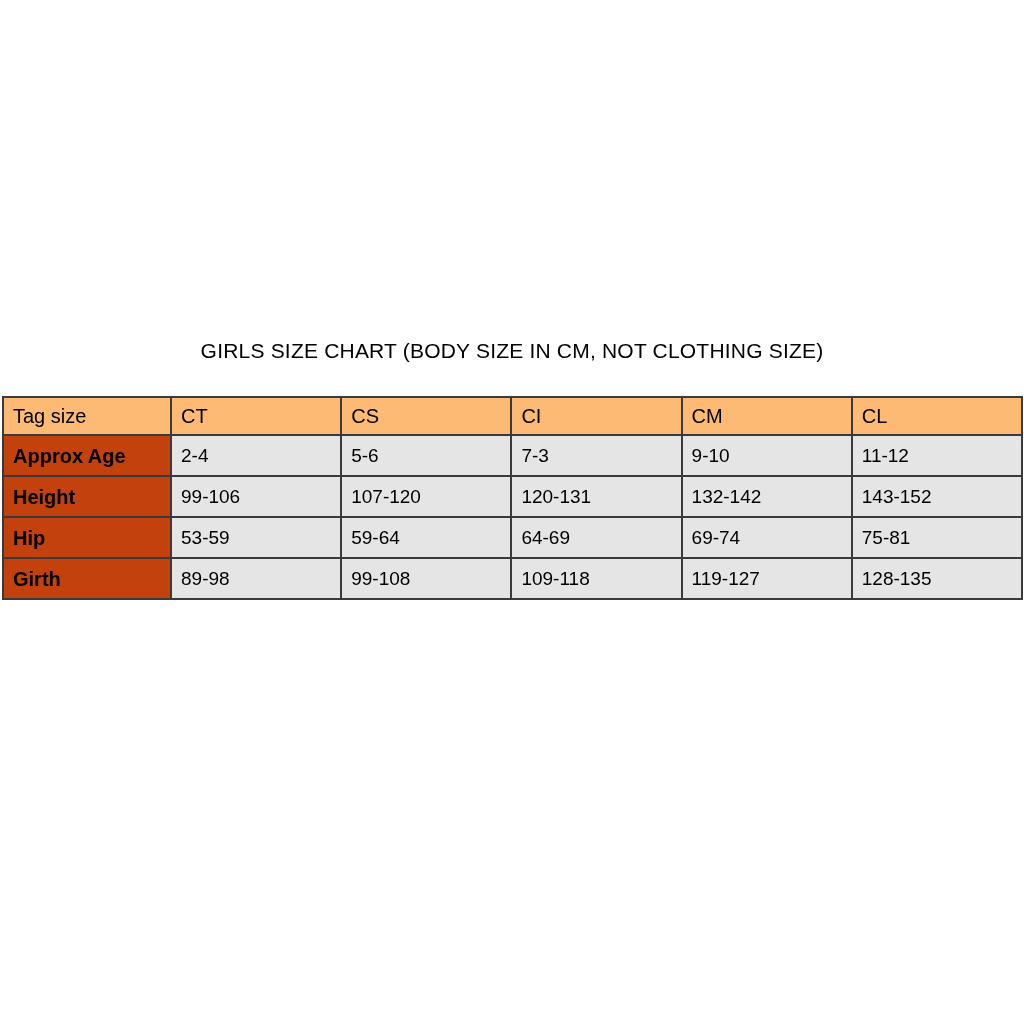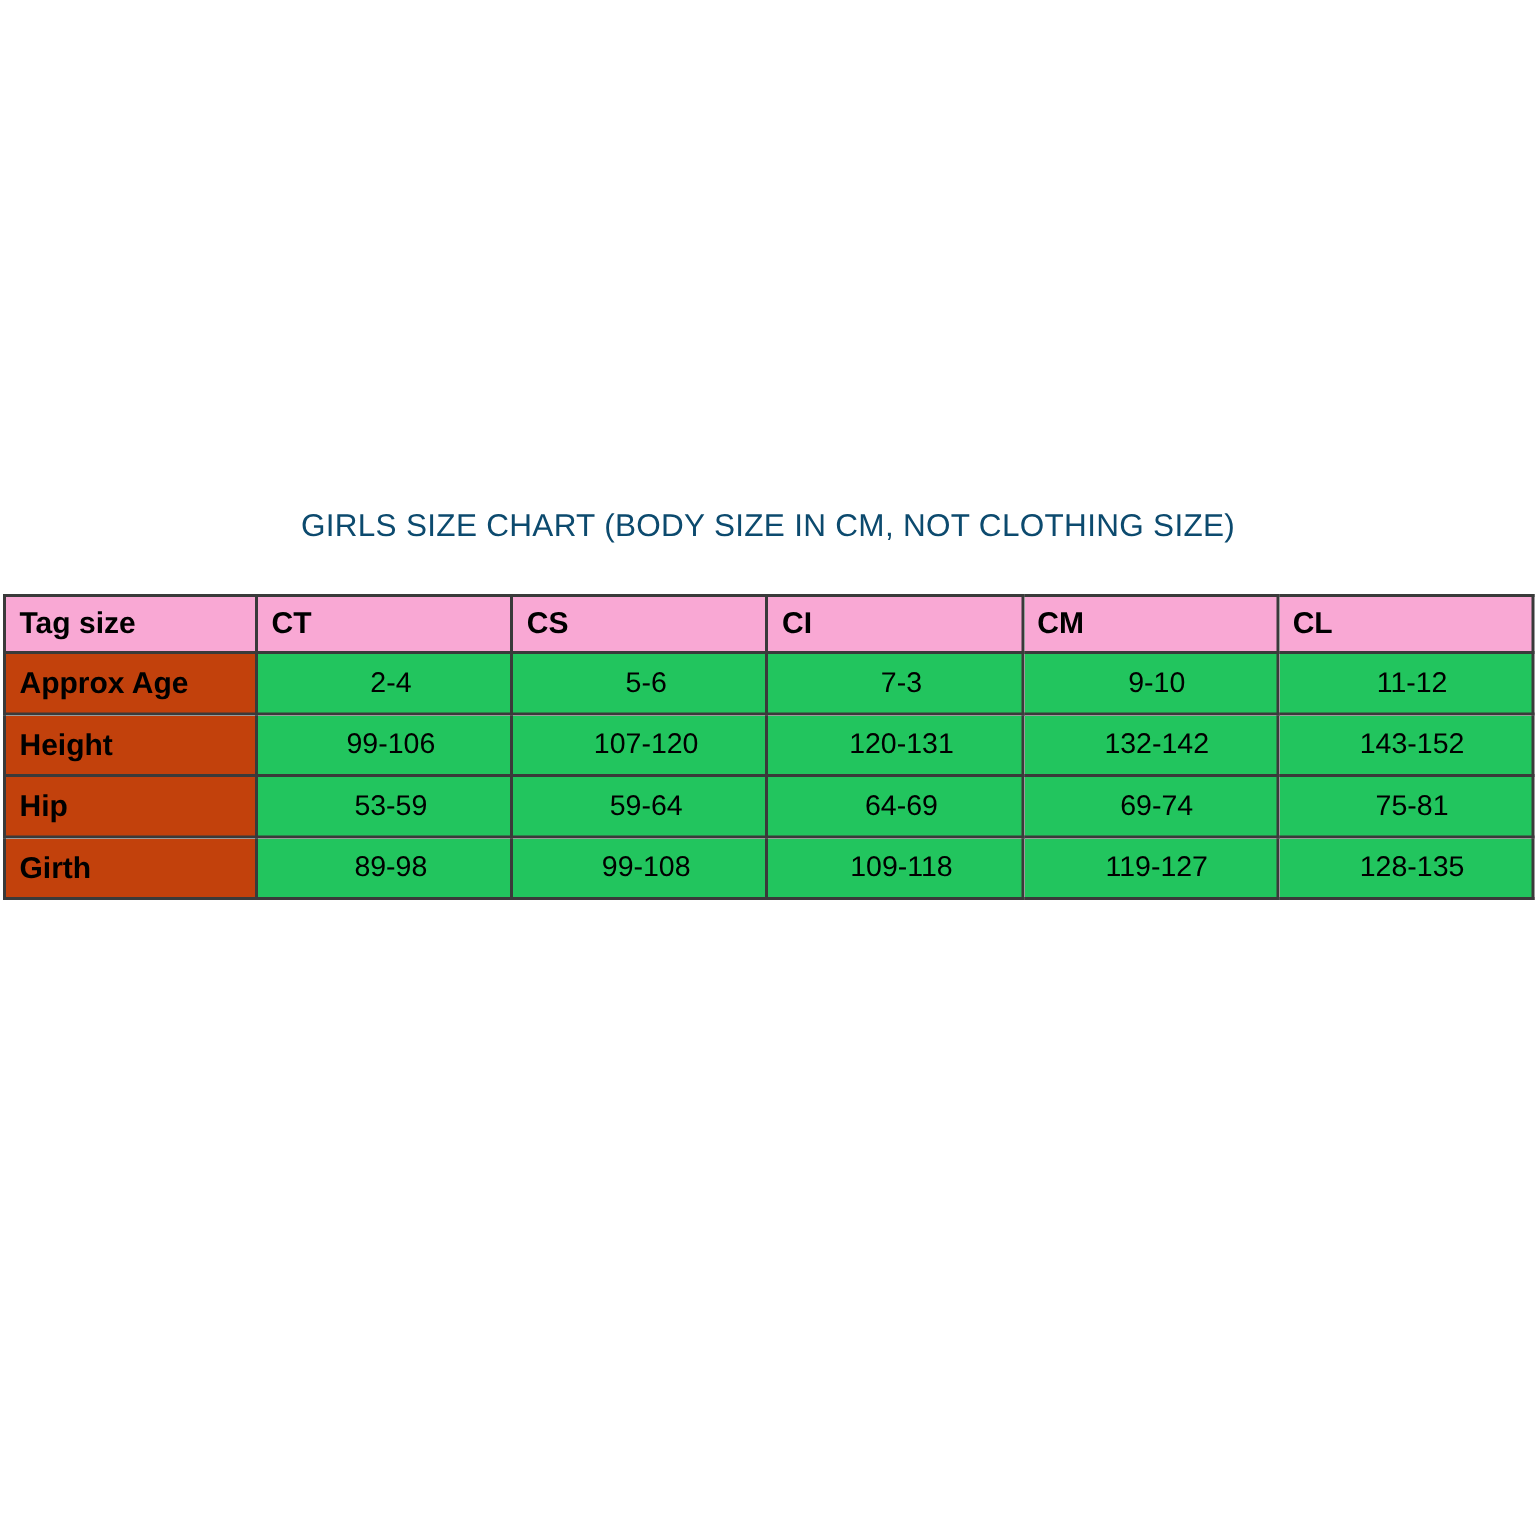--- a/index.html
+++ b/index.html
@@ -19,21 +19,21 @@
   }
   .chart-title {
     position: absolute;
     top: 339px;
     left: 0;
     width: 1024px;
     text-align: center;
     font-size: 21px;
     font-weight: 400;
     letter-spacing: 0.2px;
-    color: #0c4a6e;
+    color: #000000;
     white-space: nowrap;
   }
   table.size-table {
     position: absolute;
     top: 396px;
     left: 2px;
     width: 1021px;
     border-collapse: collapse;
     table-layout: fixed;
   }
@@ -44,35 +44,34 @@
     padding: 0 0 0 9px;
     vertical-align: middle;
     text-align: left;
     font-size: 19px;
     line-height: 1;
     white-space: nowrap;
     overflow: hidden;
   }
   table.size-table thead th {
     height: 38px;
-    background: #f9a8d4;
-    font-weight: 700;
+    background: #fdba74;
+    font-weight: 400;
     font-size: 20px;
   }
   table.size-table tbody th {
     height: 41px;
     background: #c2410c;
     font-weight: 700;
     font-size: 20px;
   }
   table.size-table tbody td {
     height: 41px;
-    background: #22c55e;
+    background: #e5e5e5;
     font-weight: 400;
-    text-align: center;
   }
 </style>
 </head>
 <body>
 
 <div class="canvas">
   <div class="chart-title">GIRLS SIZE CHART (BODY SIZE IN CM, NOT CLOTHING SIZE)</div>
 
   <table class="size-table">
     <colgroup>

